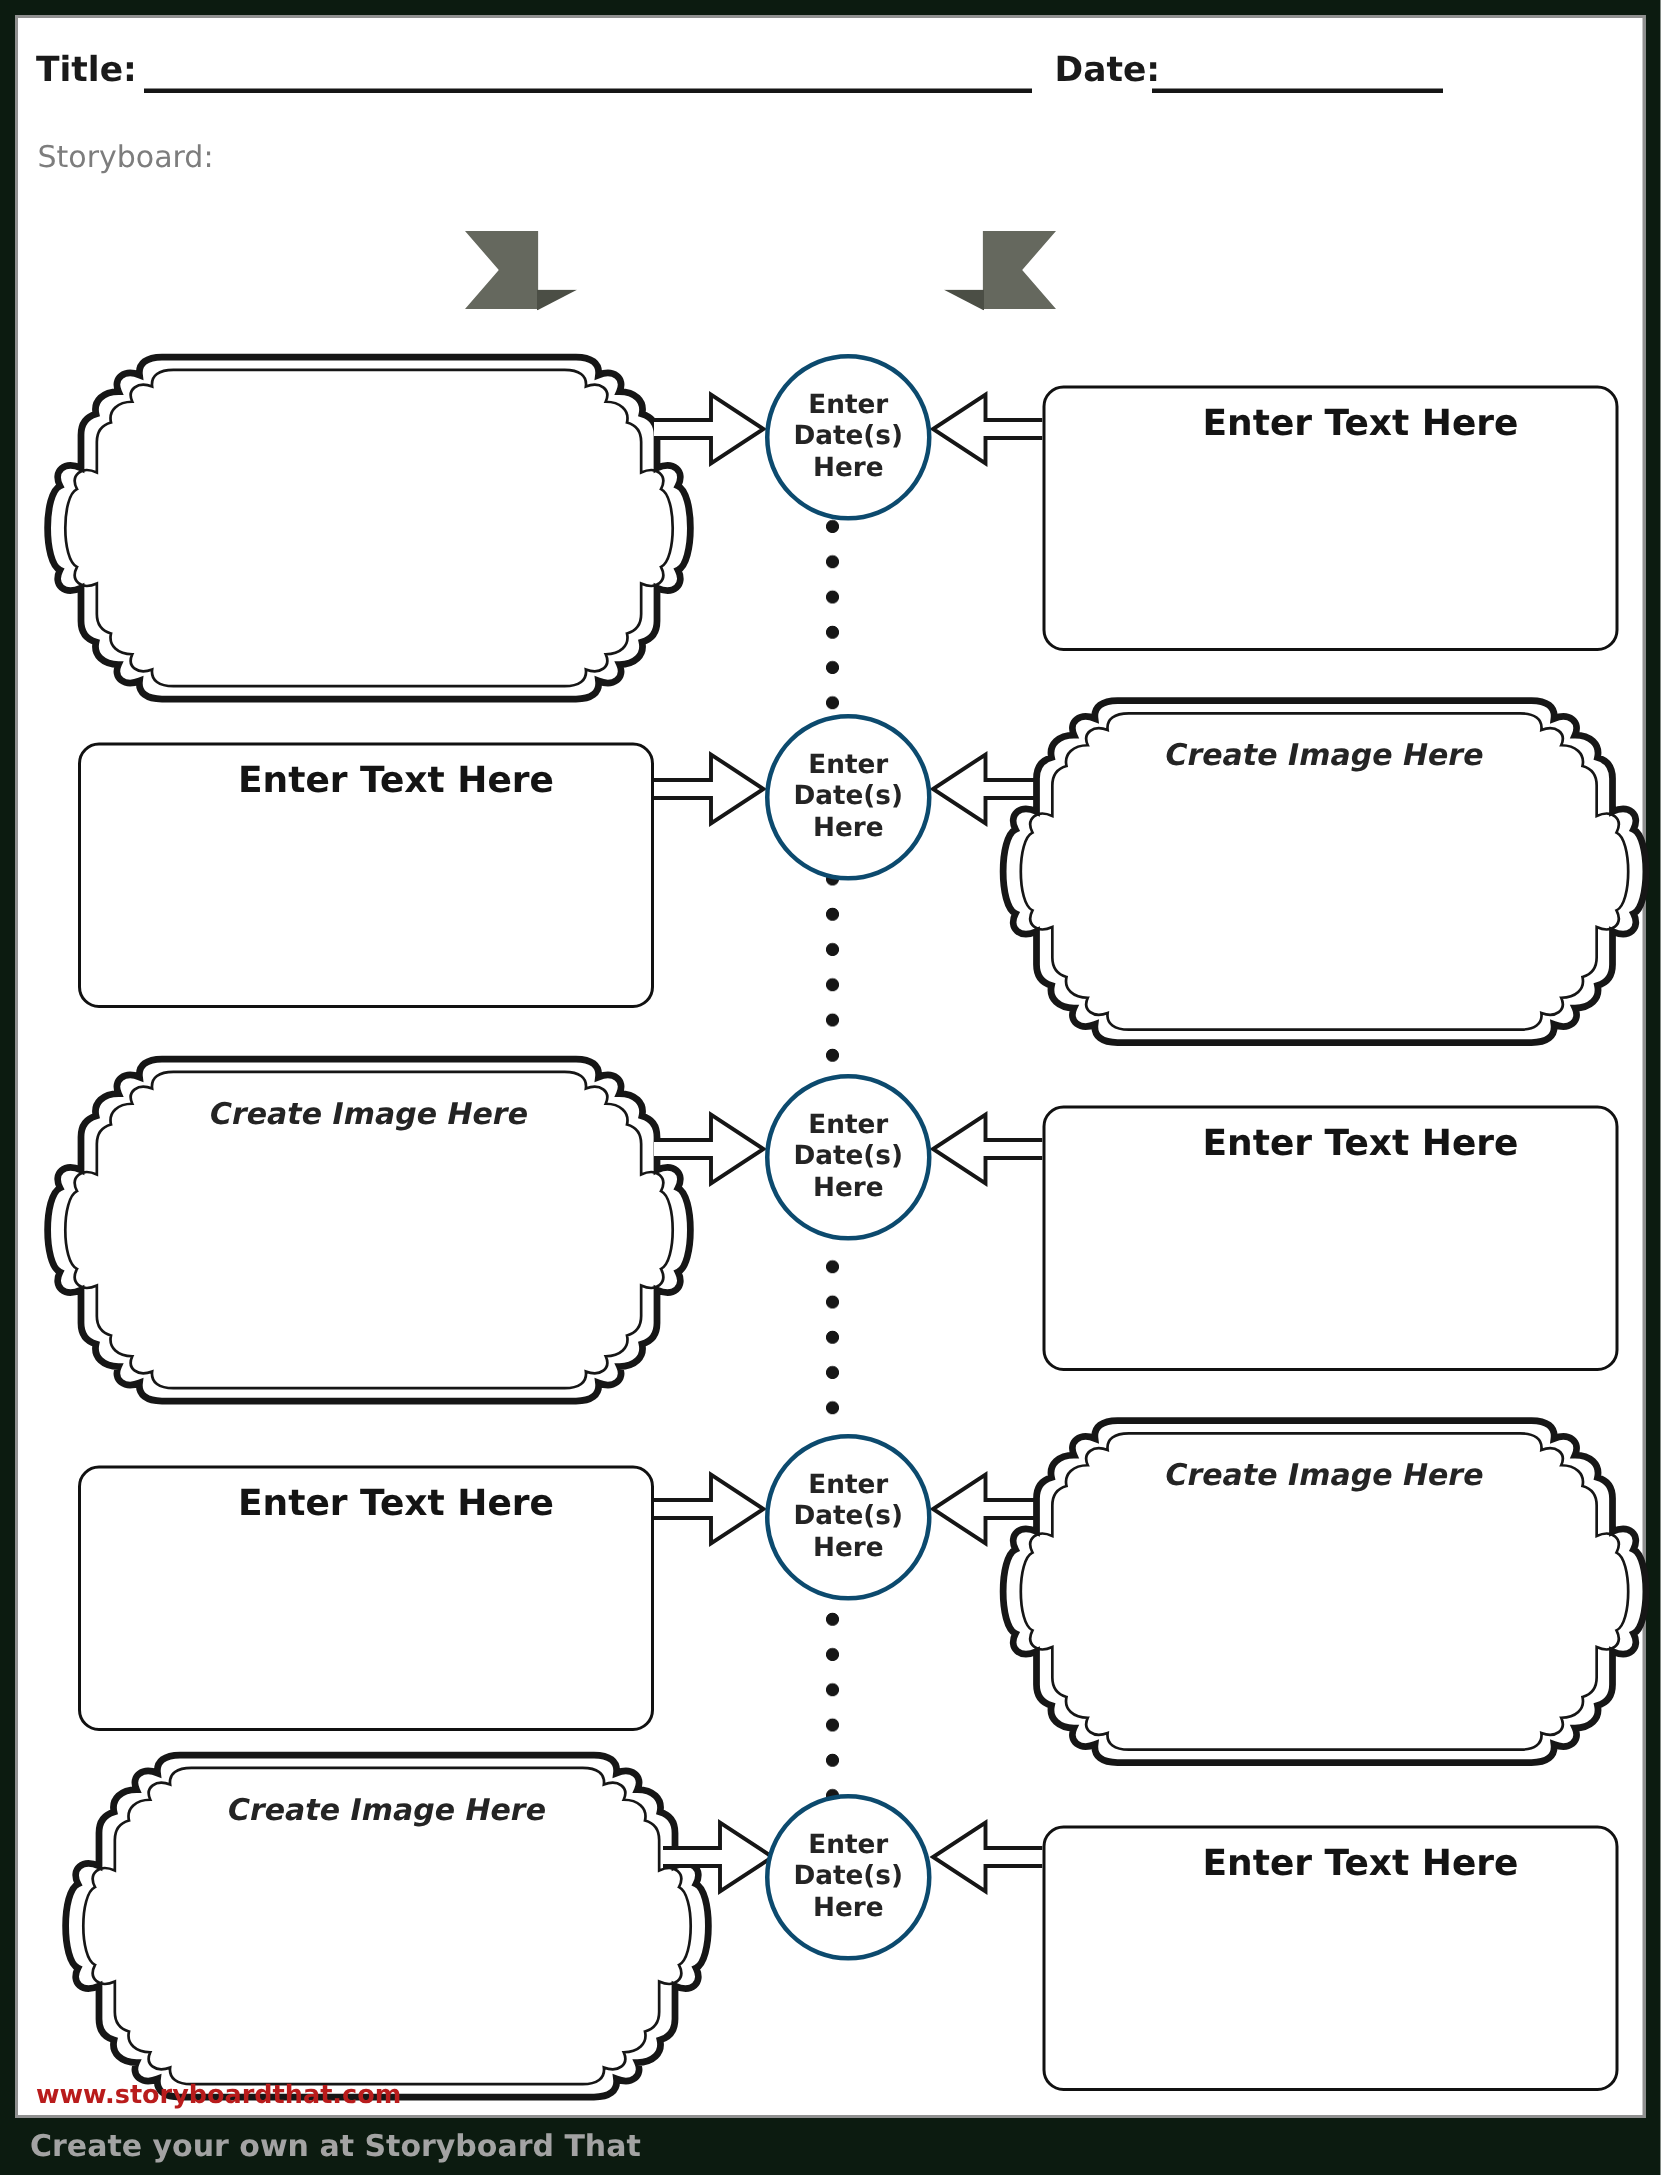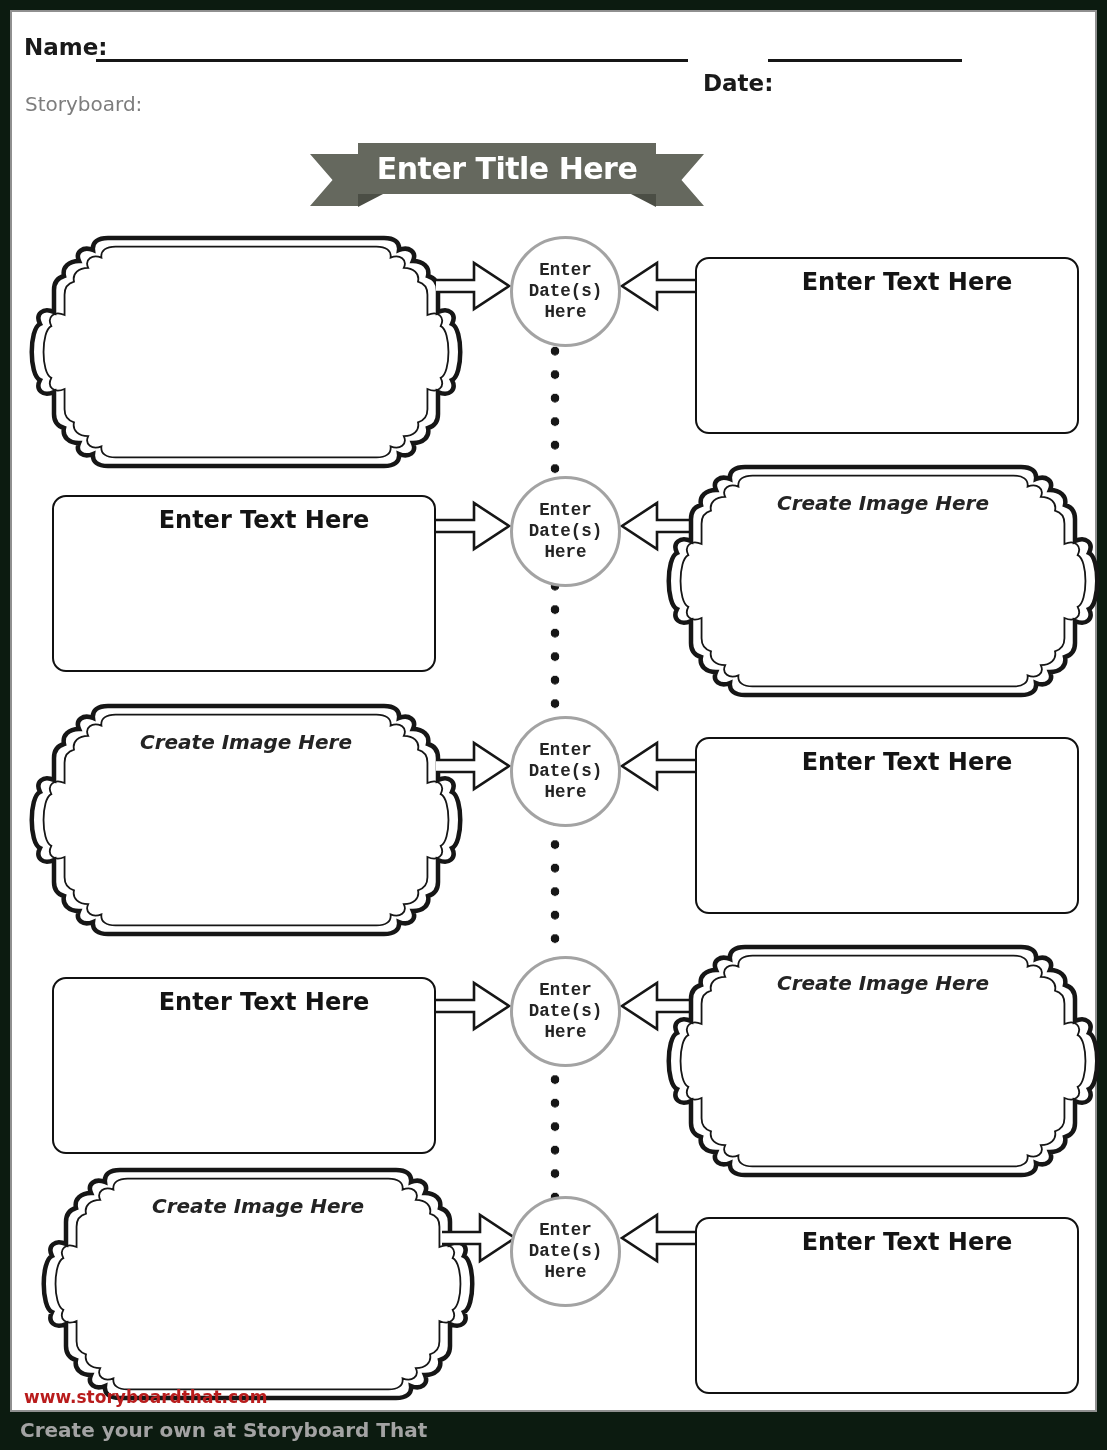--- a/index.html
+++ b/index.html
@@ -10,21 +10,21 @@
     -webkit-font-smoothing:antialiased;
     overflow:hidden;
   }
   .page{
     position:absolute;left:10px;top:10px;width:1083px;height:1398px;
     background:#ffffff;border:2px solid #909090;
   }
   
   .name-label{position:absolute;left:12px;top:22px;font-size:23px;font-weight:bold;color:#1a1a1a;}
   .name-line{position:absolute;left:84px;top:47px;width:592px;height:3px;background:#161616;}
-  .date-label{position:absolute;left:691px;top:22px;font-size:23px;font-weight:bold;color:#1a1a1a;margin-top:36px;}
+  .date-label{position:absolute;left:691px;top:22px;font-size:23px;font-weight:bold;color:#1a1a1a;}
   .date-line{position:absolute;left:756px;top:47px;width:194px;height:3px;background:#161616;}
   .directions{position:absolute;left:13px;top:80px;font-size:20px;color:#7d7d7d;}
   
   .banner-band{
     position:absolute;left:346px;top:131px;width:298px;height:51px;
     background:#65685e;display:flex;align-items:center;justify-content:center;z-index:4;
   }
   .banner-title{color:#ffffff;font-size:30px;font-weight:bold;letter-spacing:-0.5px;white-space:nowrap;}
   .banner-tail{position:absolute;top:142px;width:49px;height:52px;background:#65685e;z-index:2;}
   .banner-tail.left{left:298px;clip-path:polygon(0 0,100% 0,100% 100%,0 100%,46% 50%);}
@@ -33,22 +33,22 @@
   .banner-fold.left{left:346px;clip-path:polygon(0 0,100% 0,0 100%);}
   .banner-fold.right{left:617px;clip-path:polygon(0 0,100% 0,100% 100%);}
   
   .spine{
     position:absolute;left:538px;top:280px;width:10px;height:935px;z-index:1;
     background-image:radial-gradient(circle 4.2px at 5px 12px,#161616 4.1px,transparent 4.6px);
     background-size:10px 23.5px;background-repeat:repeat-y;
   }
   
   .date-circle{
-    position:absolute;width:105px;height:105px;border:3px solid #a3a3a3;border-radius:50%;
-    background:#fff;z-index:3;display:flex;align-items:center;justify-content:center;text-align:center;font-family:Liberation Mono, monospace;
+    position:absolute;width:105px;height:105px;border:3px solid #0c4a6e;border-radius:50%;
+    background:#fff;z-index:3;display:flex;align-items:center;justify-content:center;text-align:center;
   }
   .date-circle-text{white-space:pre-line;font-size:17.5px;font-weight:bold;color:#242424;line-height:21px;}
   
   .arrow{position:absolute;width:76px;height:56px;z-index:2;}
   .arrow.flip{transform:scaleX(-1);}
   .arrow-path{fill:#ffffff;stroke:#161616;stroke-width:2.6px;}
   
   .text-box{
     position:absolute;width:384px;height:177px;background:#fff;
     border:2.6px solid #111;border-radius:14px;z-index:2;box-sizing:border-box;padding-left:40px;
@@ -79,33 +79,30 @@
       L 80,234
       C 70,234 64,230 65,222 C 55,226 47,220 51,211 C 41,211 34,205 36,196 C 29,194 26,189 26,182
       L 26,160 C 15,165 7,158 12,148 C 1,143 1,97 12,92 C 7,82 15,75 26,80 L 26,58
       C 26,51 29,46 36,44 C 34,35 41,29 51,29 C 47,20 55,14 65,18 C 64,10 70,6 80,6 Z"></path>
     <path id="arrowShape" d="M 0,22 L 38,22 L 38,5 L 73,28 L 38,51 L 38,34 L 0,34"></path>
   </defs>
 </svg>
 
 <div class="page">
 
-  <span class="name-label">Name:</span>
+  <span class="name-label">Title:</span>
   <span class="name-line"></span>
   <span class="date-label">Date:</span>
   <span class="date-line"></span>
   <div class="directions">Storyboard:</div>
 
   <div class="banner-tail left"></div>
   <div class="banner-tail right"></div>
   <div class="banner-fold left"></div>
   <div class="banner-fold right"></div>
-  <div class="banner-band">
-    <span class="banner-title">Enter Title Here</span>
-  </div>
 
   <div class="spine"></div>
 
   <div class="frame" style="left:16px;top:220px">
     <svg viewBox="0 0 436 240">
       <use href="#ornateOutline" class="frame-outer"></use>
       <use href="#ornateOutline" class="frame-echo" transform="translate(218,120) scale(0.945,0.925) translate(-218,-120)"></use>
     </svg>
     <div class="frame-label"></div>
   </div>

